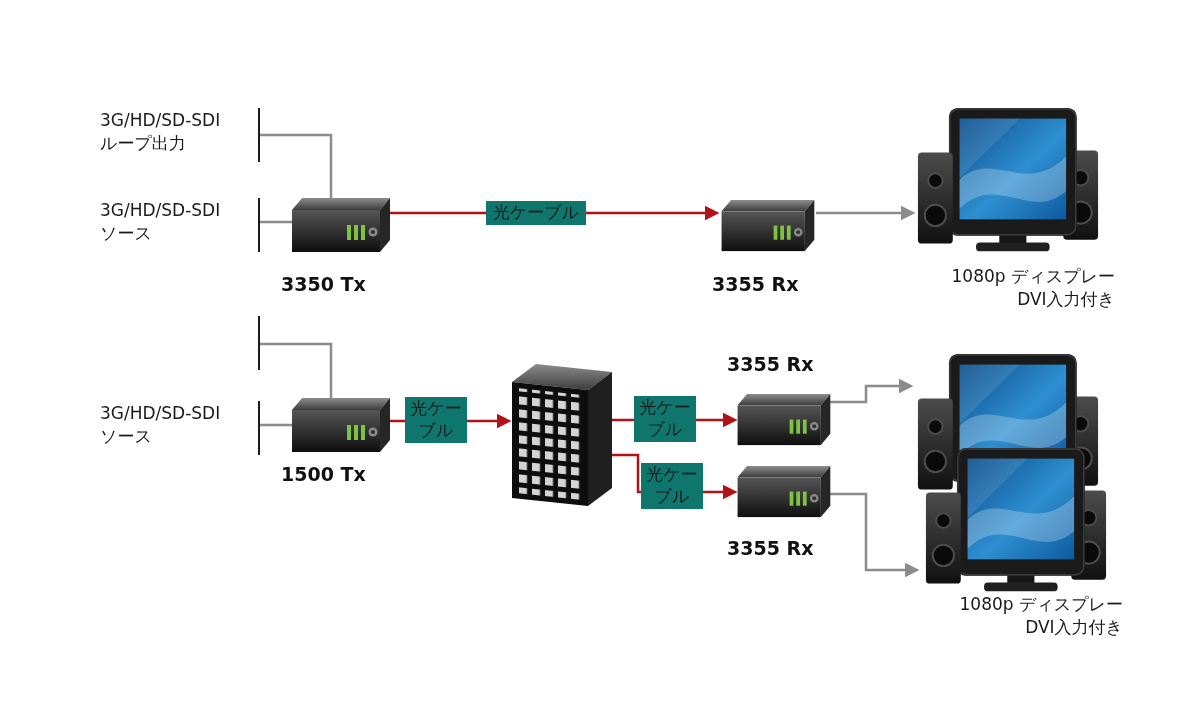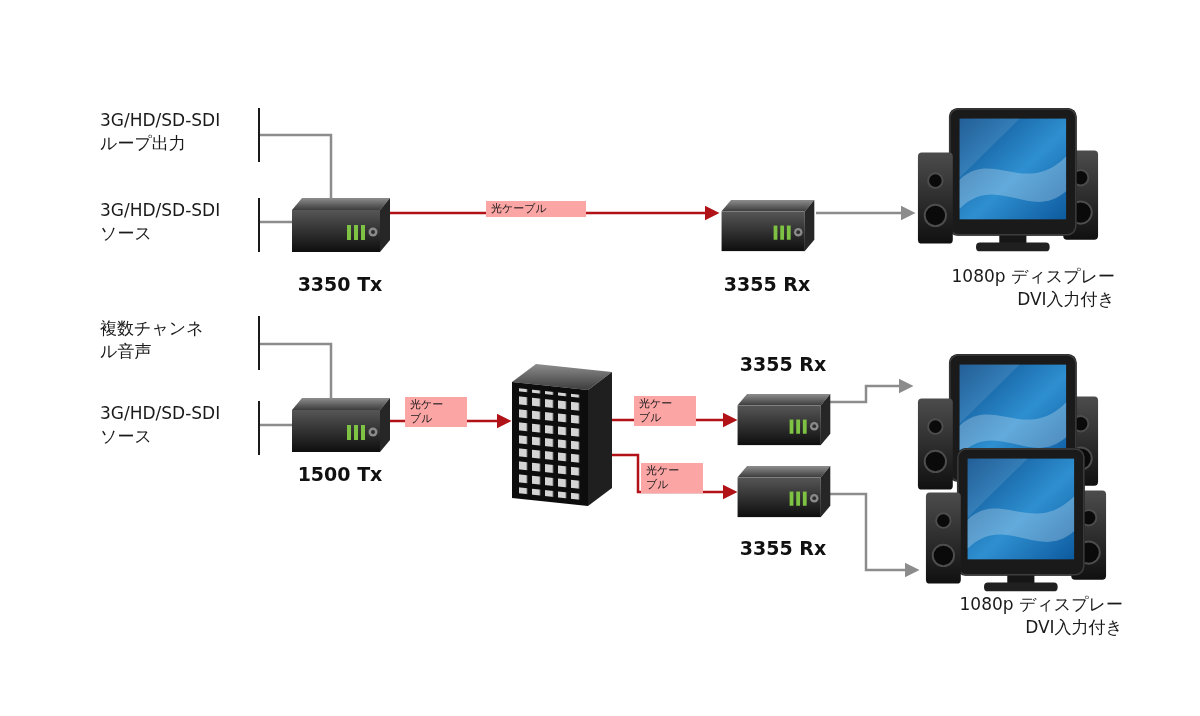--- a/index.html
+++ b/index.html
@@ -5,23 +5,23 @@
   * { margin:0; padding:0; box-sizing:border-box; }
   html,body { width:1200px; height:716px; background:#ffffff; overflow:hidden;
               font-family:"DejaVu Sans","Liberation Sans",sans-serif; }
   .canvas { position:relative; width:1200px; height:716px; background:#ffffff; }
   .layer  { position:absolute; left:0; top:0; }
   .dev    { position:absolute; }
   .jp-label { position:absolute; font-size:17px; line-height:1.38; color:#1a1a1a; white-space:pre-line; }
   .right  { }
   .center { text-align:right; }
   .device-label { position:absolute; font-size:19px; font-weight:bold; color:#111111;
-                  text-align:center; white-space:pre-line; }
-  .cable-label  { position:absolute; font-size:11px; line-height:1.28; color:#1a1a1a;
-                  background:#fca5a5; white-space:pre-line; padding:1px 5px; }
+                  white-space:pre-line; }
+  .cable-label  { position:absolute; font-size:17px; line-height:1.28; color:#1a1a1a;
+                  background:#0f766e; text-align:center; white-space:pre-line; padding:1px 5px; }
 </style>
 </head>
 <body>
 
 <div class="canvas">
 
   <svg class="layer" width="1200" height="716" viewBox="0 0 1200 716">
     <defs>
       <linearGradient id="g-front" x1="0" y1="0" x2="0" y2="1">
         <stop offset="0" stop-color="#565656"></stop>
@@ -147,22 +147,20 @@
   <div class="jp-label right" style="left:100px;top:109px;width:152px">3G/HD/SD-SDI
 ループ出力</div>
   <div class="jp-label right" style="left:100px;top:199px;width:152px">3G/HD/SD-SDI
 ソース</div>
   <div class="device-label" style="left:281px;top:273px;width:118px">3350 Tx</div>
   <div class="cable-label" style="left:486px;top:201px;width:100px">光ケーブル</div>
   <div class="device-label" style="left:712px;top:273px;width:110px">3355 Rx</div>
   <div class="jp-label center" style="left:903px;top:265px;width:212px">1080p ディスプレー
 DVI入力付き</div>
 
-  <div class="jp-label right" style="left:100px;top:317px;width:152px">複数チャンネ
-ル音声</div>
   <div class="jp-label right" style="left:100px;top:402px;width:152px">3G/HD/SD-SDI
 ソース</div>
   <div class="device-label" style="left:281px;top:463px;width:118px">1500 Tx</div>
   <div class="cable-label" style="left:405px;top:397px;width:62px">光ケー
 ブル</div>
   <div class="cable-label" style="left:634px;top:396px;width:62px">光ケー
 ブル</div>
   <div class="device-label" style="left:727px;top:353px;width:112px">3355 Rx</div>
   <div class="cable-label" style="left:641px;top:463px;width:62px">光ケー
 ブル</div>

